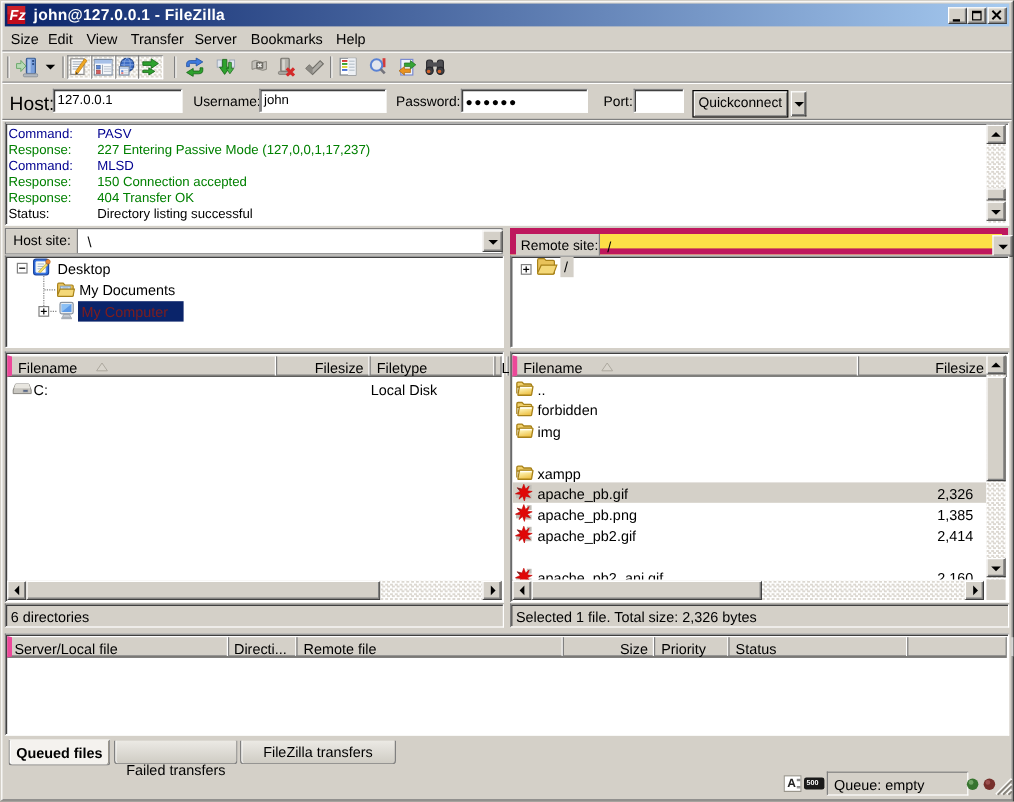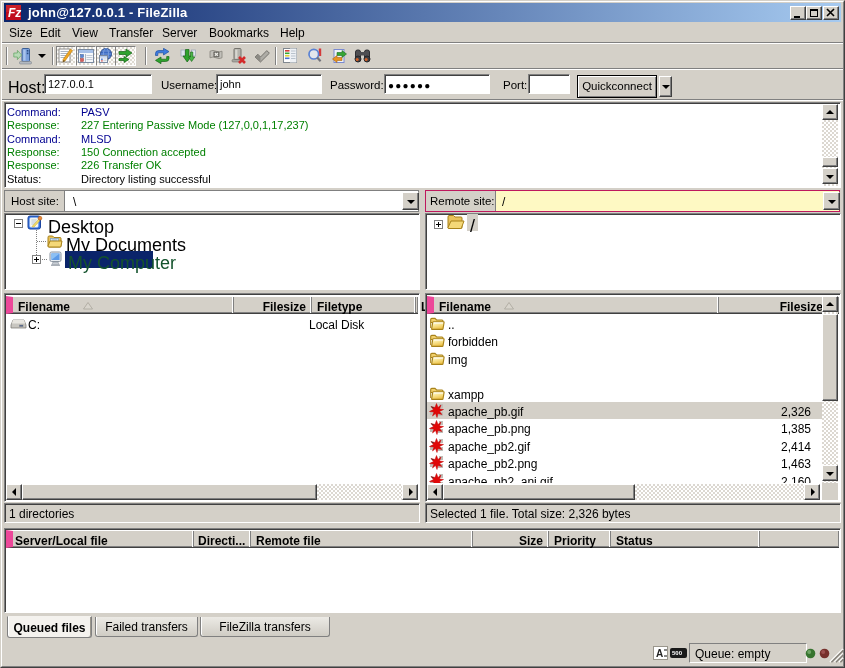--- a/index.html
+++ b/index.html
@@ -35,31 +35,31 @@
 .arr-up { width:0; height:0; border-left:4px solid transparent; border-right:4px solid transparent; border-bottom:4px solid #000; position:absolute; }
 .arr-down { width:0; height:0; border-left:4px solid transparent; border-right:4px solid transparent; border-top:4px solid #000; position:absolute; }
 .arr-left { width:0; height:0; border-top:4px solid transparent; border-bottom:4px solid transparent; border-right:4px solid #000; position:absolute; }
 .arr-right { width:0; height:0; border-top:4px solid transparent; border-bottom:4px solid transparent; border-left:4px solid #000; position:absolute; }
 
 .logrow { position:absolute; left:3px; font-size:11px; white-space:pre; }
 .logmsg { position:absolute; left:74px; }
 .c-cmd { color:#000090; }
 .c-rsp { color:#008000; }
 
-.hdr { position:absolute; background:#d4d0c8; border-top:1px solid #fff; border-left:7px solid #ec4899; border-bottom:1px solid #404040; box-shadow:inset -1px -1px 0 #808080; font-size:12px;font-weight:bold; }
+.hdr { position:absolute; background:#d4d0c8; border-top:1px solid #fff; border-left:4px solid #ec4899; border-bottom:1px solid #404040; box-shadow:inset -1px -1px 0 #808080; font-size:12px; }
 .hsec { position:absolute; top:0; bottom:0; border-right:1px solid #808080; box-shadow:inset -1px 0 0 #fff, inset 0 0 0 transparent; }
 .hsec span { position:absolute; top:3px; }
 
 .lrow { position:absolute; height:17px; font-size:12px; }
 .lrow .nm { position:absolute; left:23px; top:2.5px; }
 .lrow .sz { position:absolute; top:2.5px; }
 
 .tab { position:absolute; top:617px; height:20px; border:1px solid #808080; border-top:none; border-radius:0 0 3px 3px; font-size:12px; text-align:center; background:linear-gradient(#eceae5,#cfccc4); box-shadow:inset 1px 0 0 #fff; }
 .tab.active { background:#f4f2ee; font-weight:bold; border-top:1px solid #f4f2ee; margin-top:-1px; height:22px; box-shadow:inset 1px 0 0 #fff, inset -1px 0 0 #9a968c; }
-.treetxt { position:absolute; font-size:18px; }
+.treetxt { position:absolute; font-size:12px; }
 .expander { position:absolute; width:9px; height:9px; background:#fff; border:1px solid #808080; }
 .expander:before { content:""; position:absolute; left:1px; top:3px; width:5px; height:1px; background:#000; }
 .expander.plus:after { content:""; position:absolute; left:3px; top:1px; width:1px; height:5px; background:#000; }
 </style>
 </head>
 <body>
 <div id="frame-outer"></div>
 <div id="frame-inner"></div>
 <svg width="0" height="0" style="position:absolute">
   <defs>
@@ -254,41 +254,41 @@
   </div>
 </div>
 <div class="groove" style="top:99px"></div>
 
 <div class="sunken" style="left:4px;top:102px;width:837px;height:86px"></div>
 <div id="log" class="abs" style="left:4px;top:102px;width:837px;height:86px">
   <div class="logrow c-cmd" style="top:4px">Command:<span class="logmsg">PASV</span></div>
   <div class="logrow c-rsp" style="top:17px">Response:<span class="logmsg">227 Entering Passive Mode (127,0,0,1,17,237)</span></div>
   <div class="logrow c-cmd" style="top:31px">Command:<span class="logmsg">MLSD</span></div>
   <div class="logrow c-rsp" style="top:44px">Response:<span class="logmsg">150 Connection accepted</span></div>
-  <div class="logrow c-rsp" style="top:57px">Response:<span class="logmsg">226 Transfer OK</span></div>
+  <div class="logrow c-rsp" style="top:57px">Response:<span class="logmsg">404 Transfer OK</span></div>
   <div class="logrow" style="top:71px">Status:<span class="logmsg">Directory listing successful</span></div>
 
   <div class="strack" style="left:818px;top:2px;width:16px;height:82px"></div>
   <div class="sbtn" style="left:818px;top:2px;width:16px;height:16px">
       <div class="arr-up" style="left:3px;top:5px"></div>
     </div>
   <div class="sthumb" style="left:818px;top:55px;width:16px;height:10px"></div>
   <div class="sbtn" style="left:818px;top:66px;width:16px;height:16px">
       <div class="arr-down" style="left:3px;top:6px"></div>
     </div>
 </div>
 
 <div id="localsite" class="abs" style="left:4px;top:190px;width:415px;height:22px;border:1px solid #808080;background:#fff">
   <div class="abs" style="left:0;top:0;width:60px;height:20px;background:#d4d0c8;border-right:1px solid #808080;padding:4px 0 0 6px;font-size:11.5px;white-space:nowrap;overflow:hidden">Host site:</div>
   <div class="abs" style="left:68px;top:4px">\</div>
   <div class="raised" style="left:397px;top:1px;width:17px;height:18px">
       <div class="arr-down" style="left:4px;top:7px"></div>
     </div>
 </div>
-<div id="remotesite" class="abs" style="left:425px;top:190px;width:415px;height:22px;border:1px solid #be185d;background:#fef9c3">
+<div id="remotesite" class="abs" style="left:425px;top:190px;width:415px;height:22px;border:5px solid #be185d;background:#fde047">
   <div class="abs" style="left:0;top:0;width:70px;height:20px;background:#d4d0c8;border-right:1px solid #808080;padding:4px 0 0 4px;font-size:11.5px;white-space:nowrap;overflow:hidden">Remote site:</div>
   <div class="abs" style="left:76px;top:4px">/</div>
   <div class="raised" style="left:397px;top:1px;width:17px;height:18px">
       <div class="arr-down" style="left:4px;top:7px"></div>
     </div>
 </div>
 
 <div class="sunken" style="left:4px;top:213px;width:416px;height:77px"></div>
 <div id="ltree" class="abs" style="left:4px;top:213px;width:416px;height:77px">
   <div class="abs" style="left:32px;top:17px;width:1px;height:29px;border-left:1px dotted #808080"></div>
@@ -312,21 +312,21 @@
   <div class="treetxt" style="left:62px;top:22px">My Documents</div>
   <div class="expander plus" style="left:28px;top:42px"></div>
   <svg class="abs" style="left:44px;top:38px" width="16" height="16" viewBox="0 0 16 16">
     <rect x="2" y="1" width="11" height="9.5" rx="1.5" fill="#e8edf2" stroke="#8a94a0"></rect>
     <rect x="3.4" y="2.4" width="8.2" height="6.6" fill="#5c9ae8"></rect>
     <path d="M3.4,2.4 L11.6,2.4 L3.4,9 Z" fill="#8cc0f4"></path>
     <path d="M5,11 L10,11 L11,13.5 L4,13.5 Z" fill="#c8cdd4" stroke="#8a94a0" stroke-width="0.6"></path>
     <rect x="3" y="13.5" width="9" height="1.5" fill="#aab0b8"></rect>
   </svg>
   <div class="abs" style="left:61px;top:37.5px;width:88px;height:17px;background:#0a246a"></div>
-  <div class="treetxt" style="left:64px;top:40px;color:#14532d">My Computer</div>
+  <div class="treetxt" style="left:64px;top:40px;color:#7f1d1d">My Computer</div>
 </div>
 <div class="sunken" style="left:425px;top:213px;width:416px;height:77px"></div>
 <div id="rtree" class="abs" style="left:425px;top:213px;width:416px;height:77px">
   <div class="expander plus" style="left:9px;top:7px"></div>
   <svg class="abs" style="left:22px;top:1px" width="18" height="16" viewBox="0 0 18 16">
     <path d="M1,5 L1,13.5 Q1,14.5 2,14.5 L14,14.5 Q15,14.5 15,13.5 L15,4 Q15,3 14,3 L8,3 L6.5,1.5 L2,1.5 Q1,1.5 1,3 Z" fill="#e8c25a" stroke="#a8821a"></path>
     <path d="M1,13.5 L4,7 L17,7 L14.5,13.7 Q14.2,14.5 13.3,14.5 L2,14.5 Q1,14.5 1,13.5 Z" fill="#f4d878" stroke="#a8821a"></path>
   </svg>
   <div class="abs" style="left:42px;top:1px;width:11px;height:17px;background:#d4d0c8"></div>
   <div class="treetxt" style="left:45px;top:3px">/</div>
@@ -422,27 +422,20 @@
         <span class="nm" style="left:21px">apache_pb.png</span>
         <span class="sz" style="right:11px">1,385</span>
       </div>
     <div class="lrow" style="left:0;top:123px;width:395px">
         <svg class="abs" style="left:2px;top:1px" width="16" height="16">
           <use href="#imgf16"></use>
         </svg>
         <span class="nm" style="left:21px">apache_pb2.gif</span>
         <span class="sz" style="right:11px">2,414</span>
       </div>
-    <div class="lrow" style="left:0;top:140px;width:395px">
-        <svg class="abs" style="left:2px;top:1px" width="16" height="16">
-          <use href="#imgf16"></use>
-        </svg>
-        <span class="nm" style="left:21px">apache_pb2.png</span>
-        <span class="sz" style="right:11px">1,463</span>
-      </div>
     <div class="lrow" style="left:0;top:158px;width:395px">
         <svg class="abs" style="left:2px;top:1px" width="16" height="16">
           <use href="#imgf16"></use>
         </svg>
         <span class="nm" style="left:21px">apache_pb2_ani.gif</span>
         <span class="sz" style="right:11px">2,160</span>
       </div>
   </div>
   <div class="strack" style="left:397px;top:3px;width:16px;height:187px"></div>
   <div class="sbtn" style="left:397px;top:3px;width:16px;height:16px">
@@ -457,21 +450,21 @@
     </div>
   <div class="sthumb" style="left:18px;top:191px;width:192px;height:16px"></div>
   <div class="strack" style="left:210px;top:191px;width:169px;height:16px"></div>
   <div class="sbtn" style="left:379px;top:191px;width:16px;height:16px">
       <div class="arr-right" style="left:6px;top:3px"></div>
     </div>
   <div class="abs" style="left:397px;top:190px;width:16px;height:17px;background:#d4d0c8"></div>
 </div>
 
 <div class="sunken2" style="left:4px;top:503px;width:416px;height:20px;">
-    <span class="abs" style="left:4px;top:3px">1 directories</span>
+    <span class="abs" style="left:4px;top:3px">6 directories</span>
   </div>
 <div class="sunken2" style="left:425px;top:503px;width:416px;height:20px;">
     <span class="abs" style="left:4px;top:3px">Selected 1 file. Total size: 2,326 bytes</span>
   </div>
 
 <div class="sunken" style="left:4px;top:528px;width:837px;height:85px"></div>
 <div id="queue" class="abs" style="left:4px;top:528px;width:837px;height:85px">
   <div class="hdr" style="left:2px;top:2px;width:833px;height:18px">
     <div class="hsec" style="left:0;width:181px">
         <span style="left:2px">Server/Local file</span>
@@ -492,21 +485,21 @@
         <span style="left:5px">Status</span>
       </div>
     <div class="hsec" style="left:747px;width:88px"></div>
   </div>
 </div>
 
 <div class="tab active" style="left:7px;width:85px">
     <div style="margin-top:4px">Queued files</div>
   </div>
 <div class="tab" style="left:95px;width:103px">
-    <div style="margin-top:3px">Failed transfers</div>
+    <div style="margin-top:18px">Failed transfers</div>
   </div>
 <div class="tab" style="left:200px;width:130px">
     <div style="margin-top:3px">FileZilla transfers</div>
   </div>
 
 <div id="statusbar" class="abs" style="left:2px;top:640px;width:841px;height:24px">
   <div class="abs" style="left:651px;top:6px;width:15px;height:14px;background:#fff;border:1px solid #9a968c">
     <span style="position:absolute;left:2px;top:1px;font-size:10px;font-weight:bold;color:#222">A</span>
     <div class="abs" style="left:10px;top:2px;width:3px;height:2px;border-top:1px solid #888;border-bottom:1px solid #888"></div>
     <div class="abs" style="left:10px;top:8px;width:3px;height:2px;border-top:1px solid #888;border-bottom:1px solid #888"></div>

